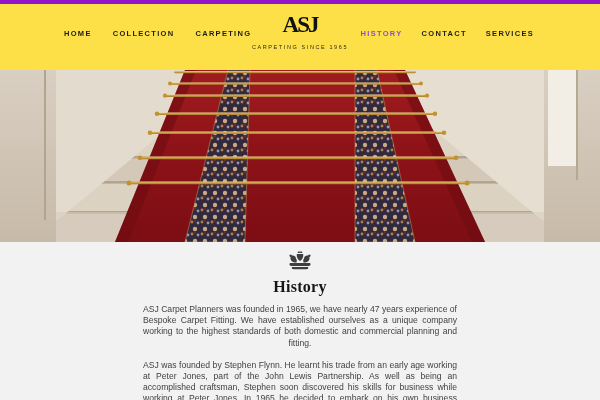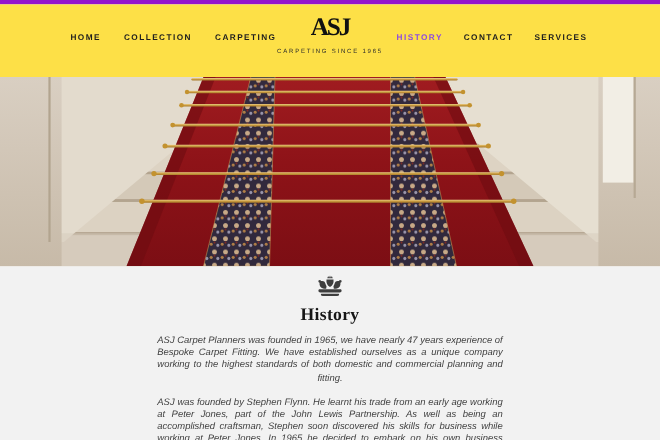--- a/index.html
+++ b/index.html
@@ -19,21 +19,21 @@
   .logo-tagline { font-size:5.5px; letter-spacing:1.6px; color:#2a2a2a; margin-top:1px; }
 
   .hero { position:relative; height:172px; overflow:hidden; background:#d8cec0; }
   .hero svg { display:block; }
 
   .section { height:173px; background:#f2f2f2; text-align:center; padding-top:7px; }
   .crest { display:block; margin:0 auto; }
   .section h1 { font-family:"Liberation Serif", serif; font-size:16px; font-weight:bold;
                 color:#161616; margin:4px 0 8px; letter-spacing:.3px; }
   .section p { width:314px; margin:0 auto 11px; font-size:8.6px; line-height:1.3;
-               color:#3f3f3f; text-align:justify; text-align-last:center;font-style:italic; }
+               color:#3f3f3f; text-align:justify; text-align-last:center; }
 </style>
 </head>
 <body>
 
 <div class="topbar"></div>
 
 <div class="header">
   <div class="nav nav-left">
     <a>HOME</a>
     <a>COLLECTION</a>

